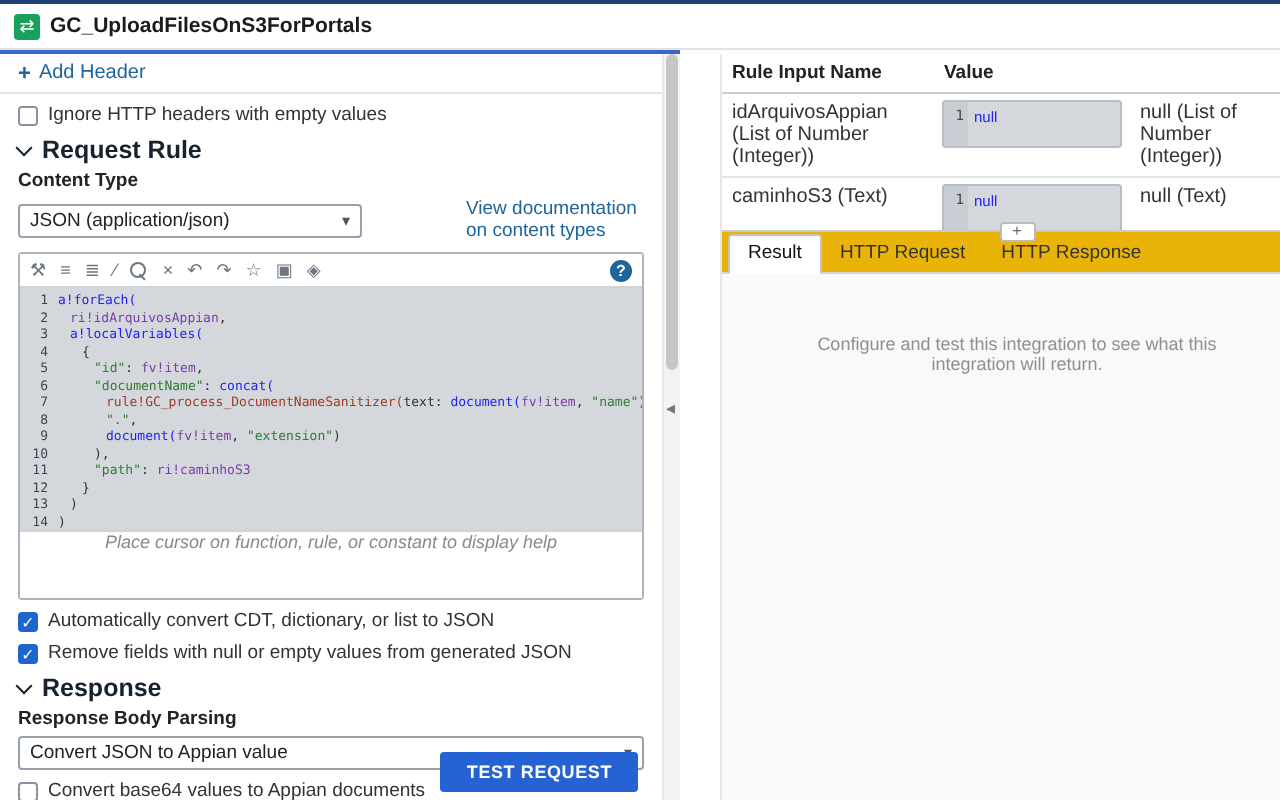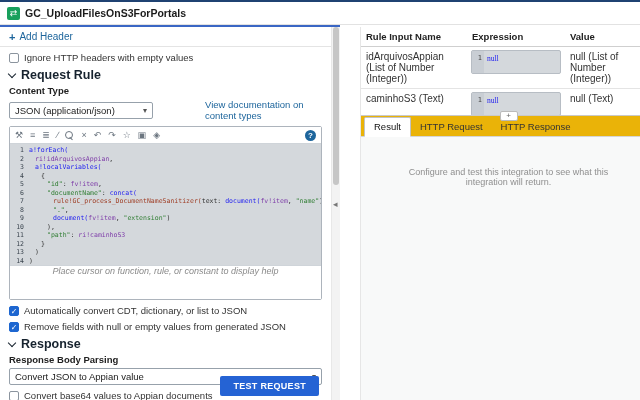--- a/index.html
+++ b/index.html
@@ -22,21 +22,21 @@
   .lp-divider{border-top:1px solid #e4e4e4;margin:0 -9px;}
   .cb-row{display:flex;align-items:center;gap:5px;margin:5px 0;}
   .cb{width:10px;height:10px;border:1px solid #8b949e;background:#fff;border-radius:2px;flex:none;font-size:8px;line-height:9px;text-align:center;color:#fff;}
   .cb.checked{background:#1d66d0;border-color:#1d66d0;}
   .cb-label{font-size:9.5px;color:#333;}
   .section-header{display:flex;align-items:center;gap:6px;margin:5px 0 3px;font-weight:bold;font-size:12.5px;color:#16222e;}
   .chev{width:6px;height:6px;border-right:1.6px solid #16222e;border-bottom:1.6px solid #16222e;transform:rotate(45deg);margin-top:-3px;flex:none;}
   .field-label{font-weight:bold;font-size:9.5px;color:#222;margin:0 0 3px;}
   .ct-row{display:flex;align-items:center;gap:12px;}
   .dropdown{height:17px;border:1px solid #97a1ab;border-radius:2px;background:#fff;display:flex;align-items:center;justify-content:space-between;padding:0 5px;font-size:9.5px;color:#222;cursor:pointer;}
-  .dd-ct{width:144px;flex:none;}
+  .dd-ct{width:172px;flex:none;}
   .dd-full{width:100%;margin-bottom:2px;}
   .caret{color:#555;font-size:8px;}
   .doc-link{color:#1d659c;font-size:9.5px;cursor:pointer;text-decoration:none;margin-left:40px;}
 
   .editor{border:1px solid #adb4bc;margin-top:5px;border-radius:2px;}
   .toolbar{display:flex;align-items:center;padding:2px 5px;border-bottom:1px solid #cfd4d9;background:#fff;height:17px;}
   .tb-icons{display:flex;gap:7px;align-items:center;}
   .tb-icon{color:#6c7680;font-size:9px;line-height:1;cursor:pointer;}
   .search-css{position:relative;width:9px;height:9px;display:inline-block;}
   .search-css::before{content:"";position:absolute;top:0;left:0;width:6px;height:6px;border:1.2px solid #6c7680;border-radius:50%;}
@@ -64,21 +64,21 @@
   
   .right-panel{position:absolute;top:27px;left:360px;width:296px;height:373px;background:#fff;border-left:1px solid #e6e6e6;}
   .ri-table{position:absolute;top:0;left:0;right:0;height:88px;overflow:hidden;}
   .ri-header{display:grid;grid-template-columns:106px 98px 1fr;border-bottom:1px solid #cfcfcf;margin-right:8px;}
   .ri-hcell{font-weight:bold;font-size:9.5px;color:#222;padding:4px 5px;}
   .ri-row{display:grid;grid-template-columns:106px 98px 1fr;border-bottom:1px solid #e4e4e4;margin-right:8px;}
   .ri-name,.ri-val{font-size:10px;color:#333;padding:4px 5px;line-height:11px;}
   .ri-expr{padding:3px 4px;}
   .mini-editor{border:1px solid #b7bdc4;background:#d4d8dc;height:24px;display:flex;border-radius:2px;overflow:hidden;cursor:text;}
   .mini-gutter{width:12px;background:#c9ced4;color:#444;font-size:7px;text-align:right;padding:3px 2px 0 0;font-family:"DejaVu Sans Mono",monospace;flex:none;}
-  .mini-code{font-family:Liberation Serif, serif;font-size:7.5px;color:#2322f0;padding:3px 0 0 3px;}
+  .mini-code{font-family:Liberation Sans, sans-serif;font-size:7.5px;color:#2322f0;padding:3px 0 0 3px;}
   .ri-scrollbar{position:absolute;right:0;top:0;width:8px;height:88px;background:#f3f3f3;border-left:1px solid #e8e8e8;}
   .sb-arrow{display:block;text-align:center;color:#888;font-size:6px;line-height:8px;height:8px;}
   .sb-arrow.down{position:absolute;bottom:0;left:0;right:0;}
   .sb-thumb{position:absolute;top:9px;left:1px;width:5px;height:38px;background:#c6c6c6;border-radius:3px;}
 
   .result-panel{position:absolute;top:88px;left:0;right:0;bottom:0;border-top:1px solid #c9c9c9;background:#f8f9f9;}
   .plus-tab{position:absolute;top:-5px;left:50%;transform:translateX(-50%);width:18px;height:10px;border:1px solid #bbb;background:#fff;color:#666;font-size:8px;line-height:8px;text-align:center;border-radius:2px;cursor:pointer;}
   .tabs{display:flex;align-items:flex-end;padding:4px 0 0 3px;background:#eab308;border-bottom:1px solid #d5d5d5;height:21px;}
   .tab-item{padding:3px 9px 4px;font-size:9.5px;color:#333;cursor:pointer;}
   .tab-item.active{background:#fff;border:1px solid #c3c3c3;border-bottom:1px solid #fff;margin-bottom:-1px;border-radius:2px 2px 0 0;color:#111;}
@@ -238,21 +238,20 @@
   </div>
 
   <div class="lp-scrollbar">
     <div class="lp-thumb"></div>
   </div>
 
   <div class="right-panel">
     <div class="ri-table">
       <div class="ri-header">
           <div class="ri-hcell">Rule Input Name</div>
-          <div class="ri-hcell">Expression</div>
           <div class="ri-hcell">Value</div>
         </div>
       <div class="ri-body">
           <div class="ri-row">
             <div class="ri-name">idArquivosAppian (List of Number (Integer))</div>
             <div class="ri-expr">
               <div class="mini-editor">
                 <span class="mini-gutter">1</span>
                 <span class="mini-code">null</span>
               </div>

